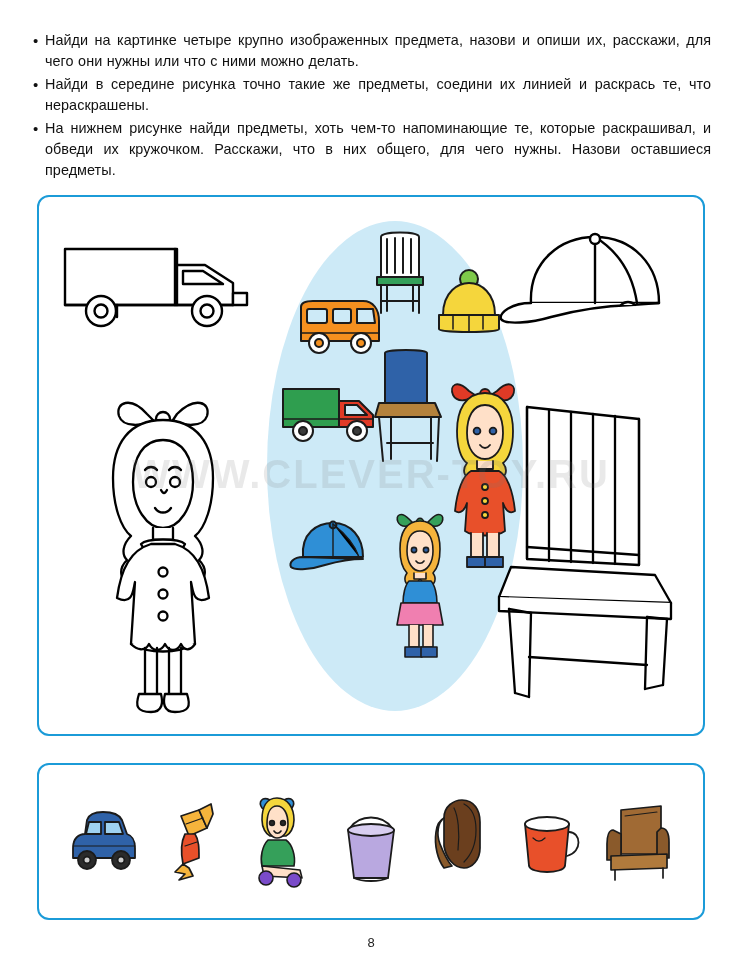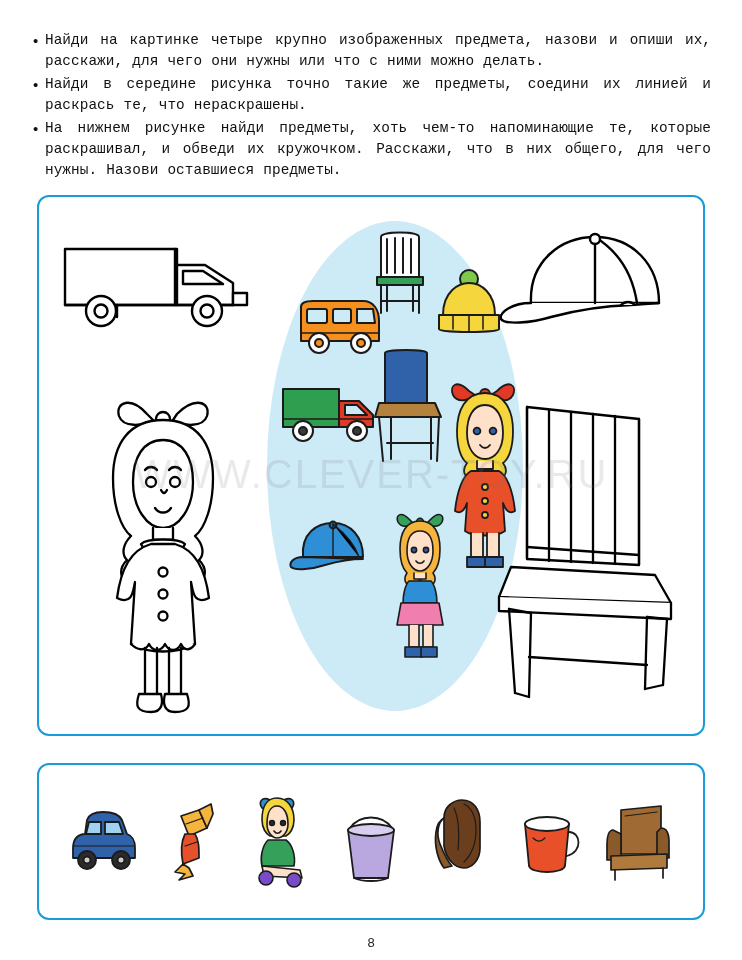--- a/index.html
+++ b/index.html
@@ -36,21 +36,20 @@
     flex: 0 0 12px;
     font-size: 15px;
     line-height: 21px;
     color: #111;
   }
   .instr-text {
     flex: 1 1 auto;
     text-align: justify;
     letter-spacing: 0.05px;
     word-spacing: 0.4px;
-    font-family: Liberation Mono, monospace;
   }
 
   
   .main-panel {
     position: absolute;
     left: 37px;
     top: 195px;
     width: 668px;
     height: 541px;
     border: 2px solid #1b9bd8;
@@ -70,21 +69,21 @@
   }
 
   
   .watermark {
     position: absolute;
     left: 0;
     top: 255px;
     width: 100%;
     text-align: center;
     font-size: 40px;
-    font-weight: normal;
+    font-weight: bold;
     letter-spacing: 2px;
     color: rgba(120,120,120,0.16);
     pointer-events: none;
     user-select: none;
     font-family: "Liberation Sans", sans-serif;
   }
 
   
   .bottom-panel {
     position: absolute;

